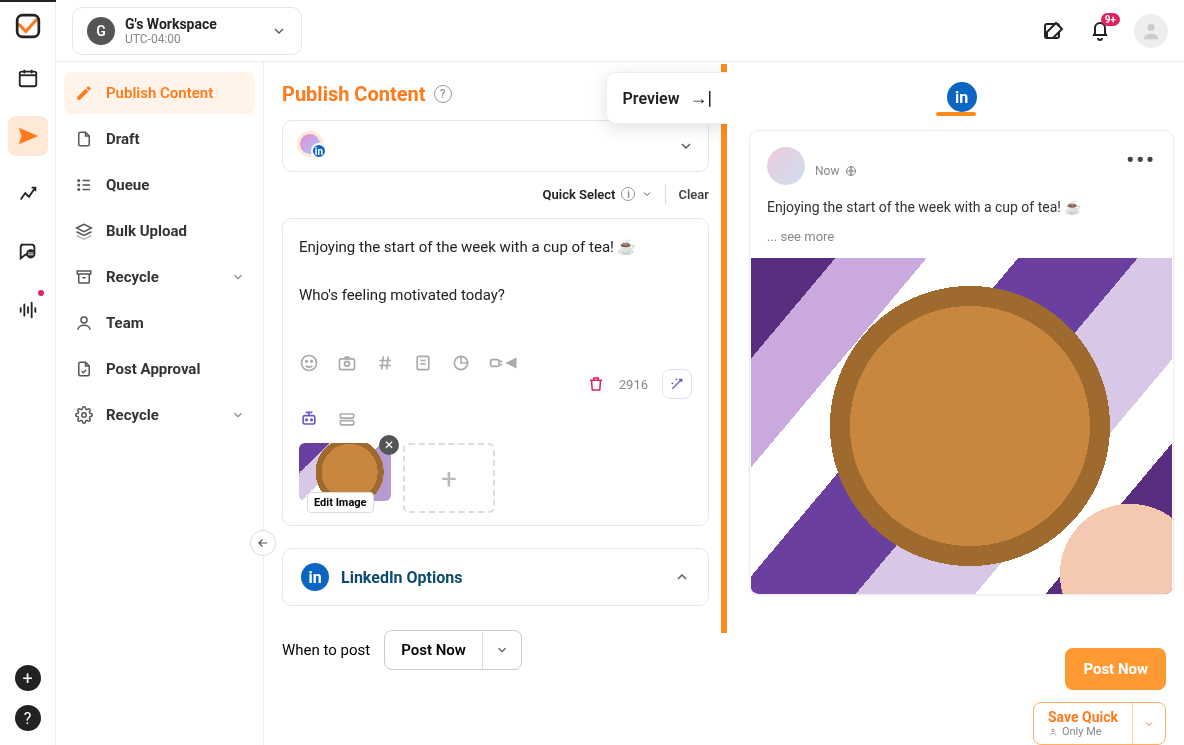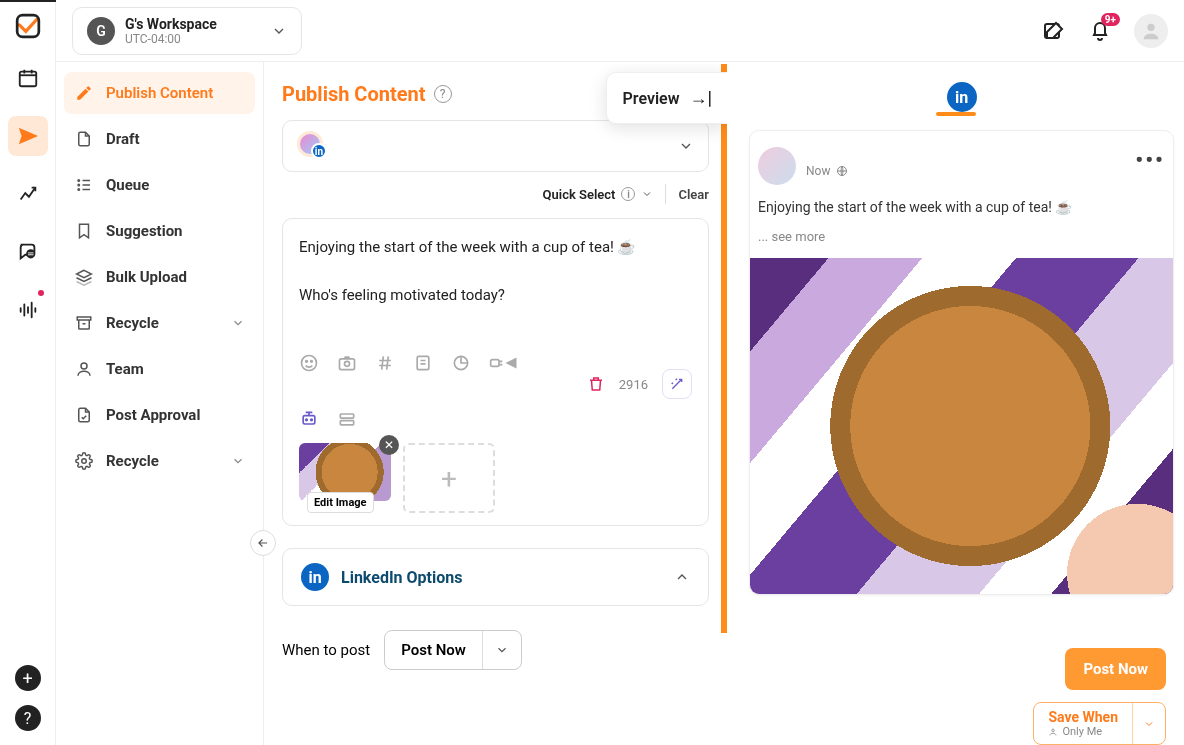--- a/index.html
+++ b/index.html
@@ -87,21 +87,21 @@
   .when-select{border:1px solid #ccc;border-radius:8px;display:flex;align-items:center;}
   .when-select .val{padding:10px 16px;font-weight:600;border-right:1px solid #ddd;}
   .when-select .dd{padding:10px 12px;color:#555;}
 
   
   .preview-pane{flex:1;min-width:0;padding:18px 10px 0 22px;position:relative;overflow:hidden;}
   .preview-tabs{display:flex;justify-content:center;margin-bottom:18px;}
   .li-circle{width:30px;height:30px;border-radius:50%;background:#0A66C2;color:#fff;display:flex;align-items:center;justify-content:center;font-weight:700;}
   .li-underline{position:absolute;top:48px;left:50%;transform:translateX(-50%);width:40px;height:4px;background:#FF8C1A;border-radius:2px;}
 
-  .post-card{border:1px solid #eee;border-radius:10px;overflow:hidden;background:#fff;box-shadow:0 1px 3px rgba(0,0,0,.05);padding:16px 8px 0;}
+  .post-card{border:1px solid #eee;border-radius:10px;overflow:hidden;background:#fff;box-shadow:0 1px 3px rgba(0,0,0,.05);padding:16px 17px 0;}
   .post-head{display:flex;align-items:flex-start;gap:10px;position:relative;}
   .post-ava{width:38px;height:38px;border-radius:50%;background:linear-gradient(135deg,#ecd,#cde);} 
   .post-meta .name{font-weight:600;font-size:13px;color:#333;height:14px;}
   .post-meta .sub{font-size:12px;color:#888;display:flex;align-items:center;gap:6px;margin-top:3px;}
   .dots{position:absolute;right:0;top:0;color:#444;font-size:22px;letter-spacing:2px;font-weight:700;}
   .post-text{margin-top:14px;font-size:14px;color:#333;}
   .see-more{color:#888;font-size:13px;margin-top:14px;}
   .post-img{margin:14px -16px 0;height:336px;background:
      radial-gradient(circle at 52% 50%, #C8863F 0 120px, #9E6A2E 120px 140px, rgba(0,0,0,0) 140px),
      radial-gradient(circle at 90% 94%, #F4C9B0 0 70px, rgba(0,0,0,0) 70px),
@@ -226,28 +226,20 @@
         <div class="side-item">
           <span class="ic">
               <svg width="18" height="18" viewBox="0 0 24 24" fill="none" stroke="#555" stroke-width="2">
                 <circle cx="5" cy="6" r="1" fill="#555"></circle>
                 <circle cx="5" cy="12" r="1" fill="#555"></circle>
                 <circle cx="5" cy="18" r="1" fill="#555"></circle>
                 <path d="M10 6h10M10 12h10M10 18h10"></path>
               </svg>
             </span>
           <span>Queue</span>
-        </div>
-        <div class="side-item">
-          <span class="ic">
-              <svg width="18" height="18" viewBox="0 0 24 24" fill="none" stroke="#555" stroke-width="2">
-                <path d="M6 3h12v18l-6-4-6 4z"></path>
-              </svg>
-            </span>
-          <span>Suggestion</span>
         </div>
         <div class="side-item">
           <span class="ic">
               <svg width="18" height="18" viewBox="0 0 24 24" fill="none" stroke="#555" stroke-width="2">
                 <path d="M12 3 2 8l10 5 10-5z"></path>
                 <path d="M2 13l10 5 10-5"></path>
                 <path d="M2 18l10 5 10-5" opacity=".4"></path>
               </svg>
             </span>
           <span>Bulk Upload</span>
@@ -476,21 +468,21 @@
           </div>
           <div class="post-text">Enjoying the start of the week with a cup of tea! ☕</div>
           <div class="see-more">... see more</div>
           <div class="post-img"></div>
         </div>
 
         <div class="action-bar">
           <div class="post-now-btn">Post Now</div>
           <div class="save-draft">
             <div class="sd-main">
-              <div class="sd-title">Save When</div>
+              <div class="sd-title">Save Quick</div>
               <div class="sd-sub">
                 <svg width="10" height="10" viewBox="0 0 24 24" fill="none" stroke="#888" stroke-width="2">
                     <circle cx="12" cy="8" r="3"></circle>
                     <path d="M5 20c0-3 3-5 7-5s7 2 7 5"></path>
                   </svg>
                 <span>Only Me</span>
               </div>
             </div>
             <div class="sd-dd">
                 <svg width="12" height="12" viewBox="0 0 24 24">

